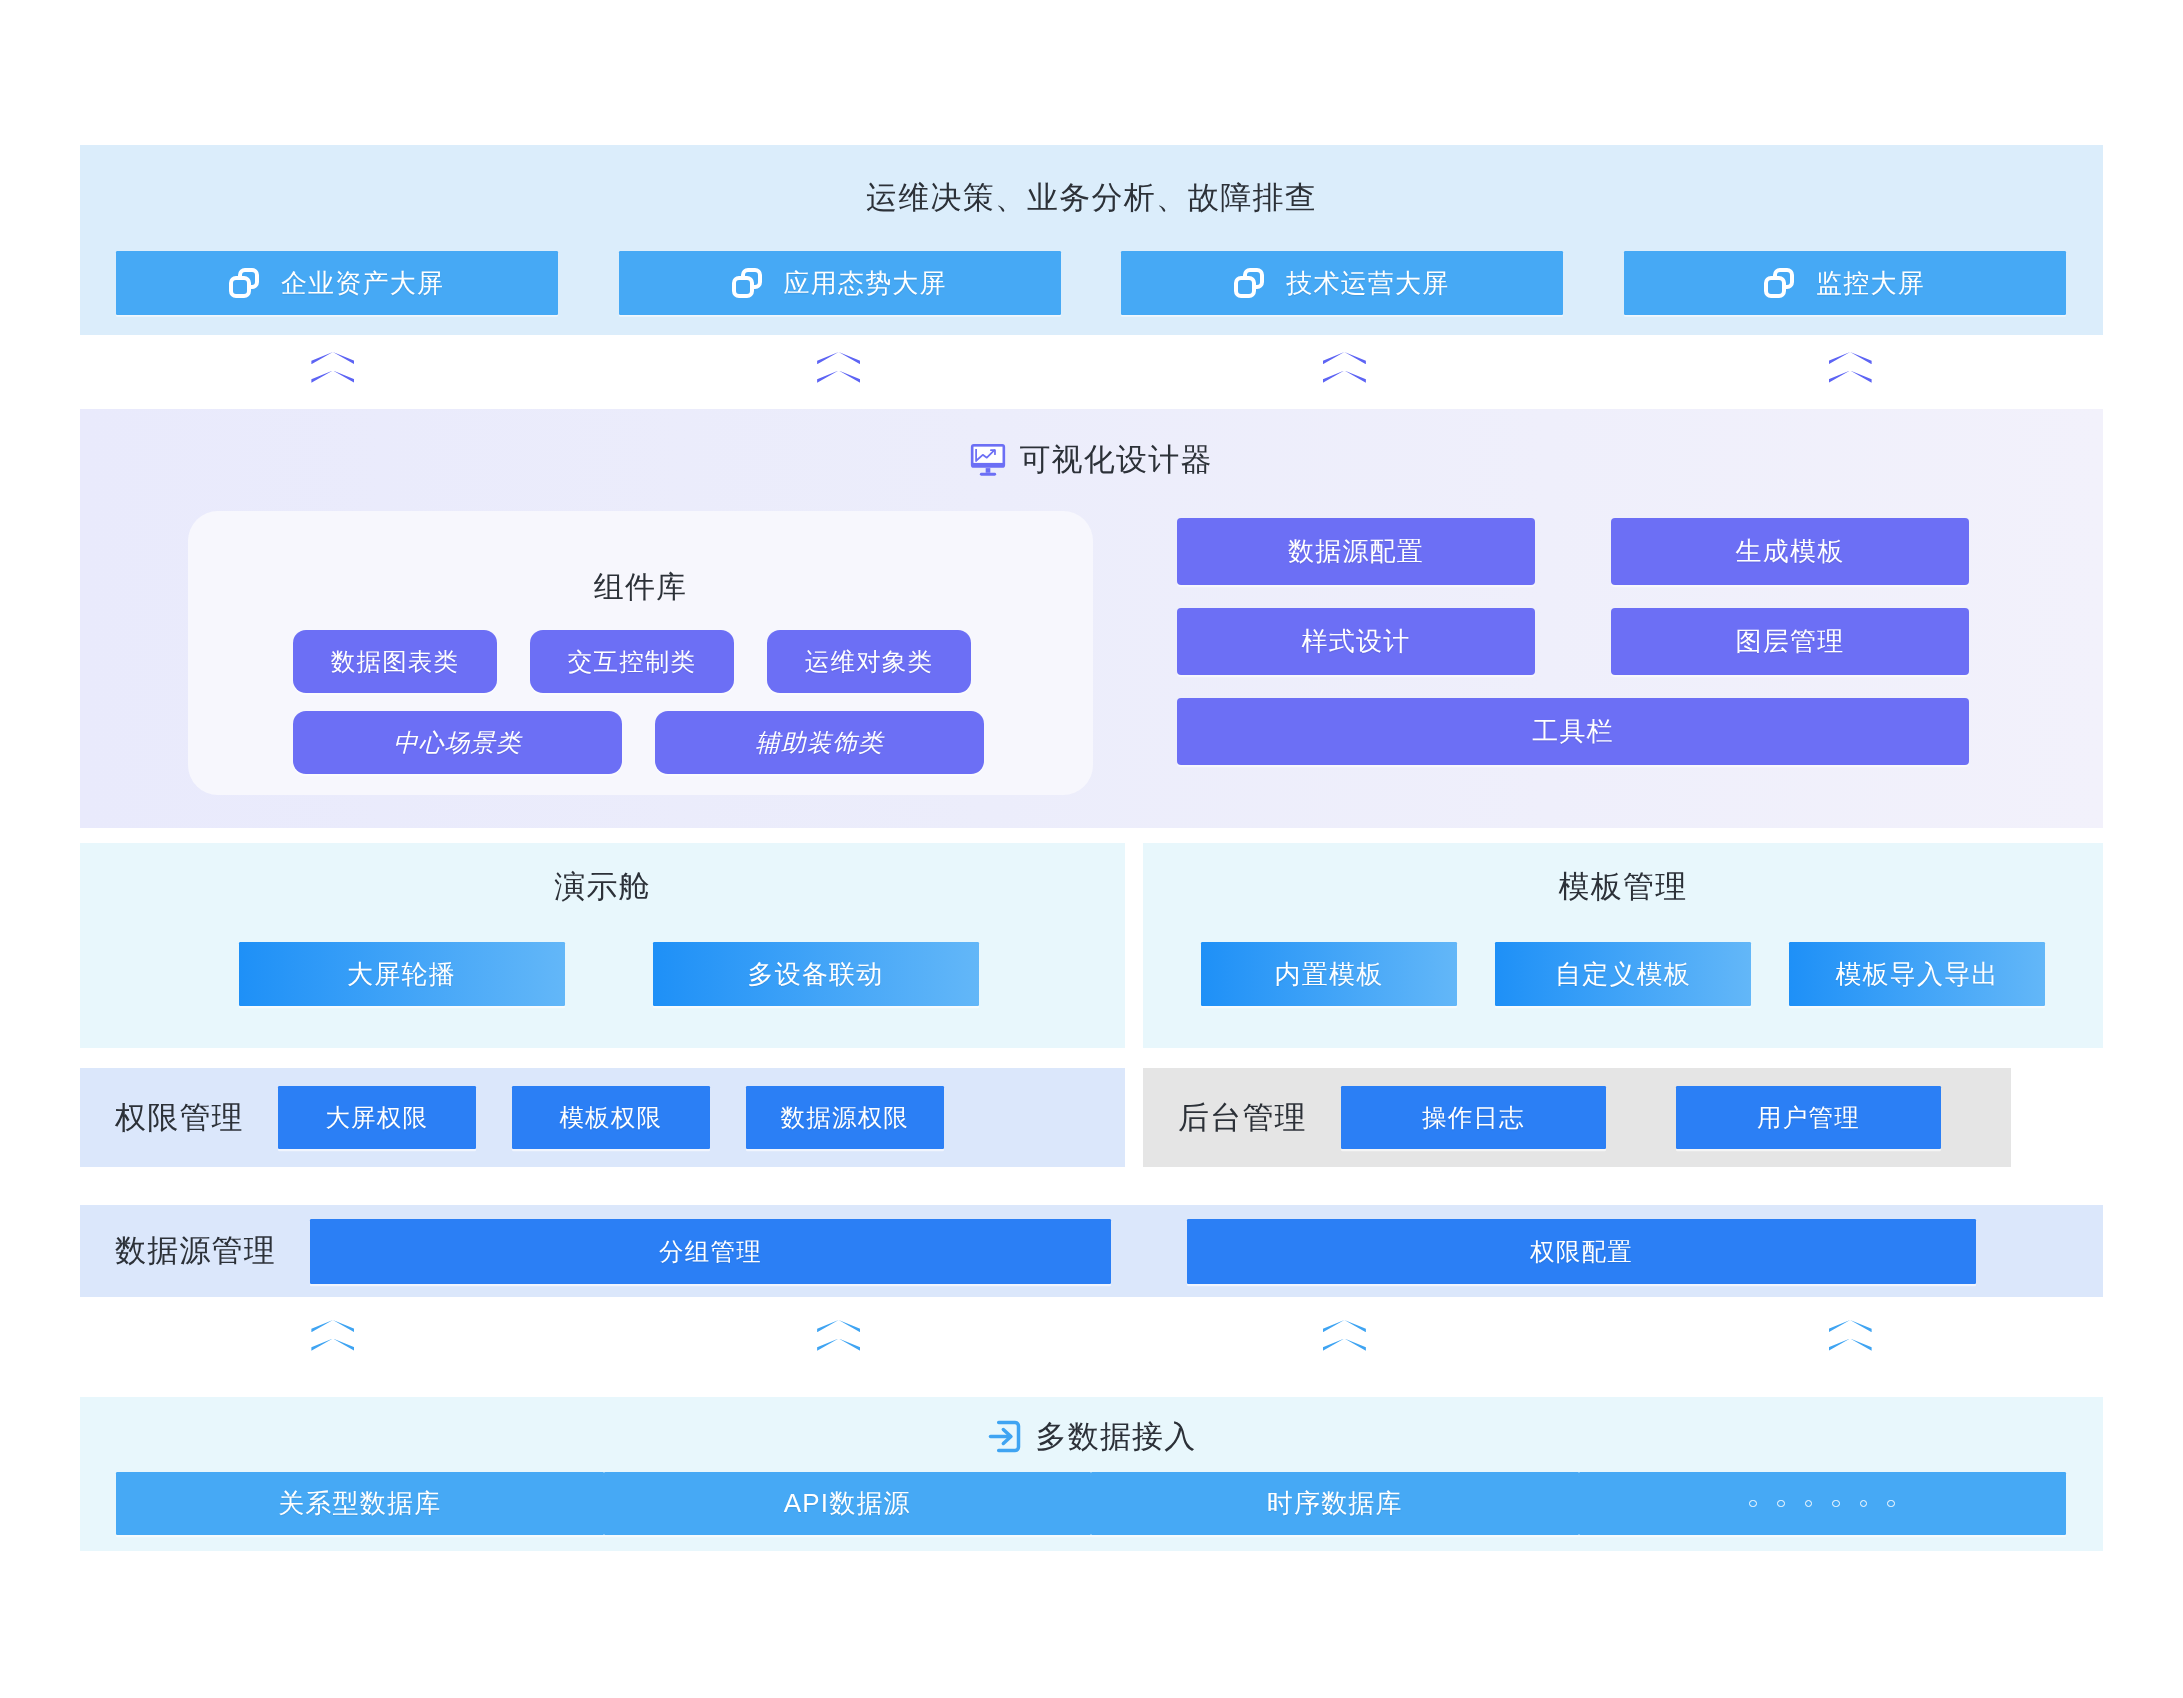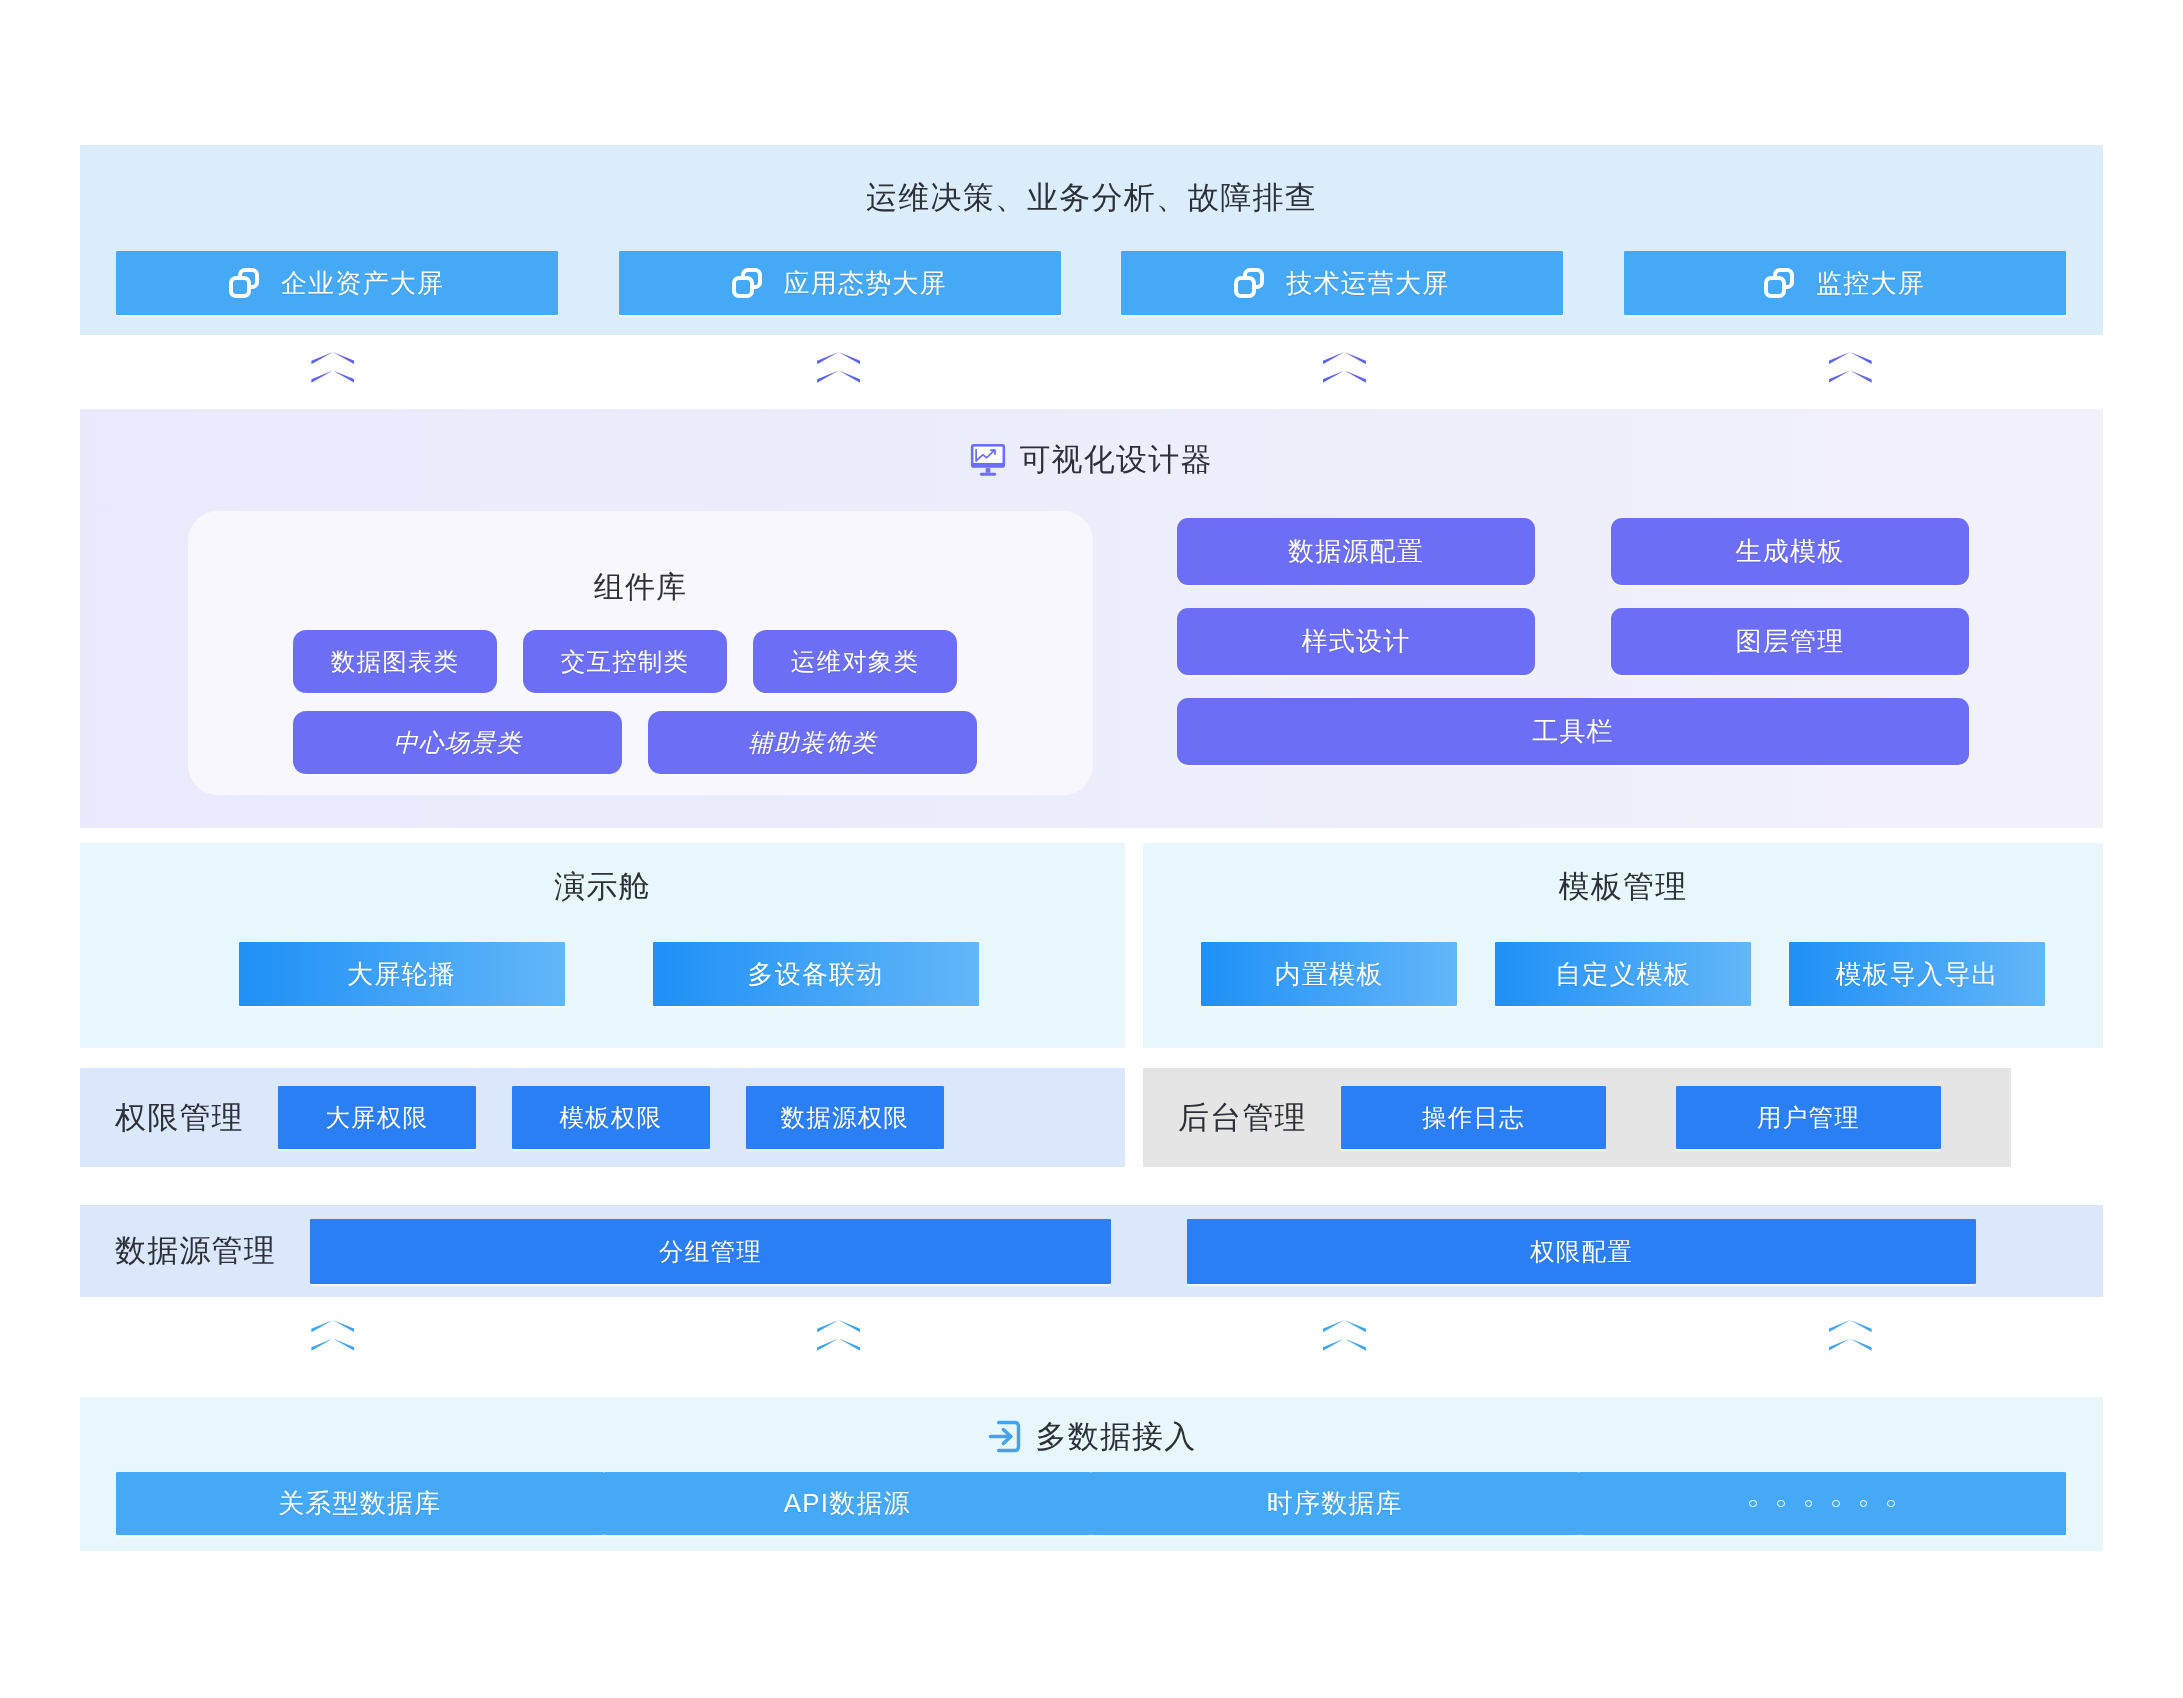--- a/index.html
+++ b/index.html
@@ -151,21 +151,21 @@
     padding-top: 20px;
   }
   .comp-title {
     text-align: center;
     font-size: 30px;
     color: #2c3138;
     letter-spacing: 1.2px;
     margin-top: 36px;
   }
   .comp-rows { margin-top: 22px; padding: 0 105px; }
-  .comp-row { display: flex; gap: 26px; margin-bottom: 17.5px; }
+  .comp-row { display: flex; gap: 33px; margin-bottom: 17.5px; }
   .comp-tile {
     background: #6c6ff5;
     border-radius: 13px;
     height: 63px;
     font-size: 24.5px;
     box-shadow: 0 2.3px 0 rgba(255,255,255,0.5);
   }
   .comp-row.r1 .comp-tile { width: 204px; }
   .comp-row.r2 .comp-tile { width: 329px; font-style: italic; }
 
@@ -175,21 +175,21 @@
     display: flex;
     flex-direction: column;
     gap: 23px;
     padding-top: 7px;
   }
   .dr-row { display: flex; gap: 76px; }
   .dr-tile {
     width: 358px;
     height: 67px;
     background: #6c6ff5;
-    border-radius: 11px;
+    border-radius: 4px;
     font-size: 26px;
     box-shadow: 0 2.3px 0 rgba(255,255,255,0.5);
   }
   .dr-tile.wide { width: 792px; }
 
   
   #band-demo {
     left: 80px;
     top: 843px;
     width: 1045px;

